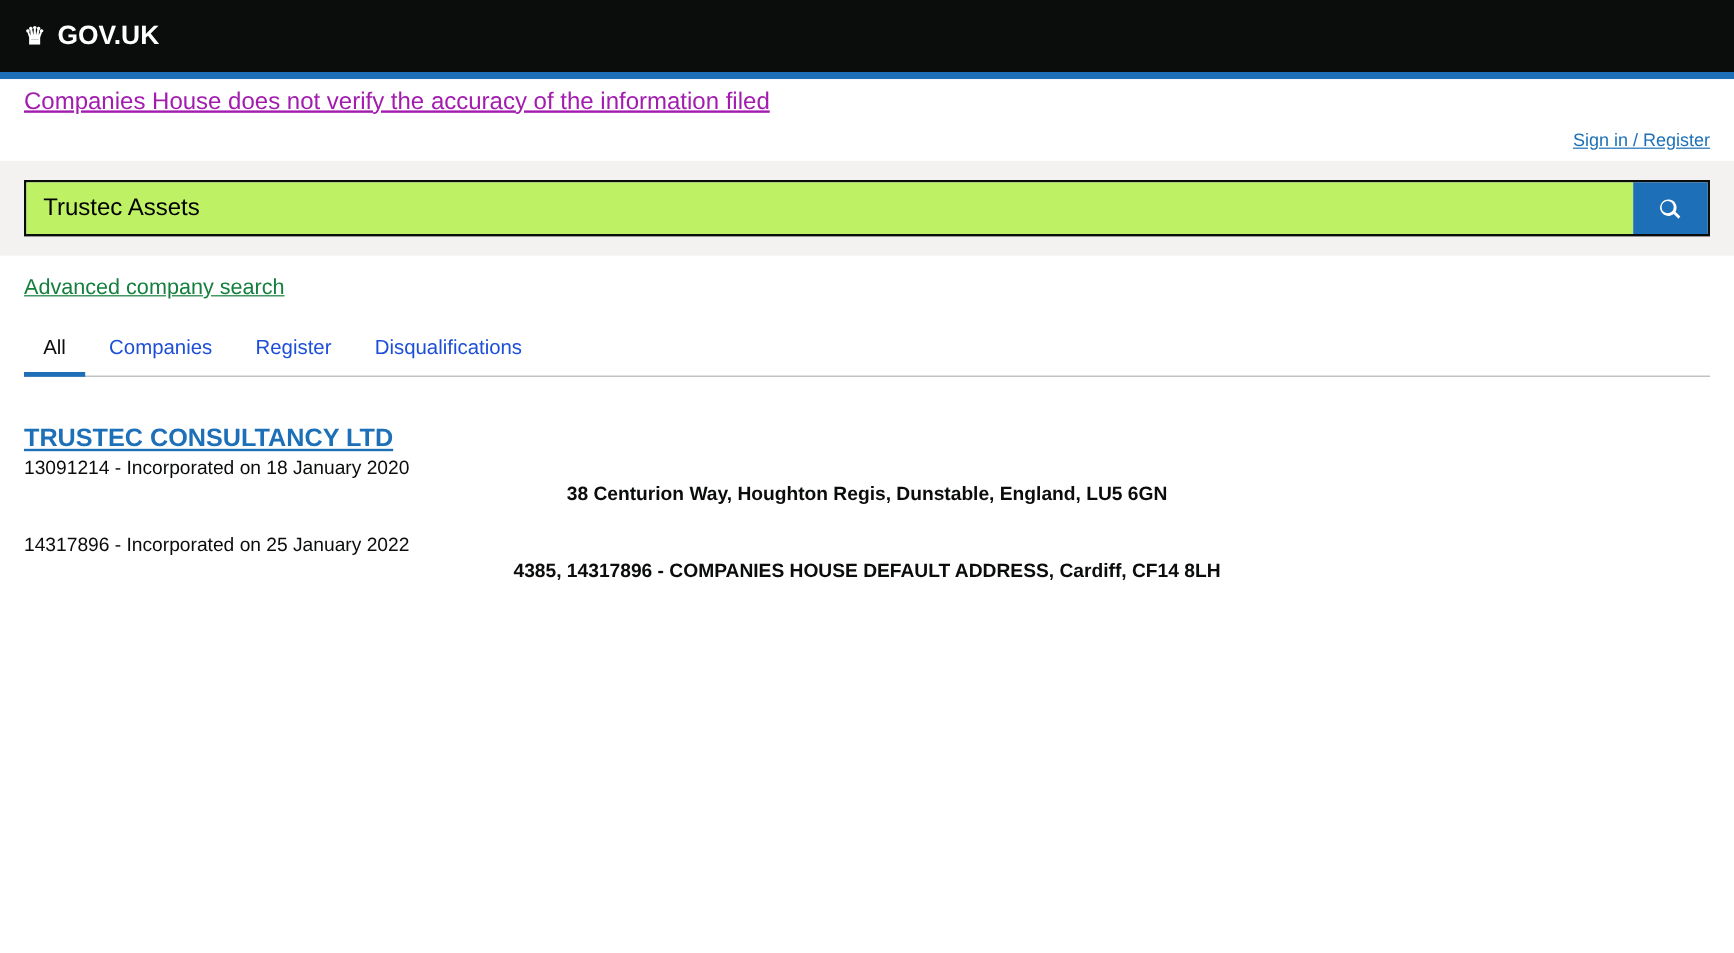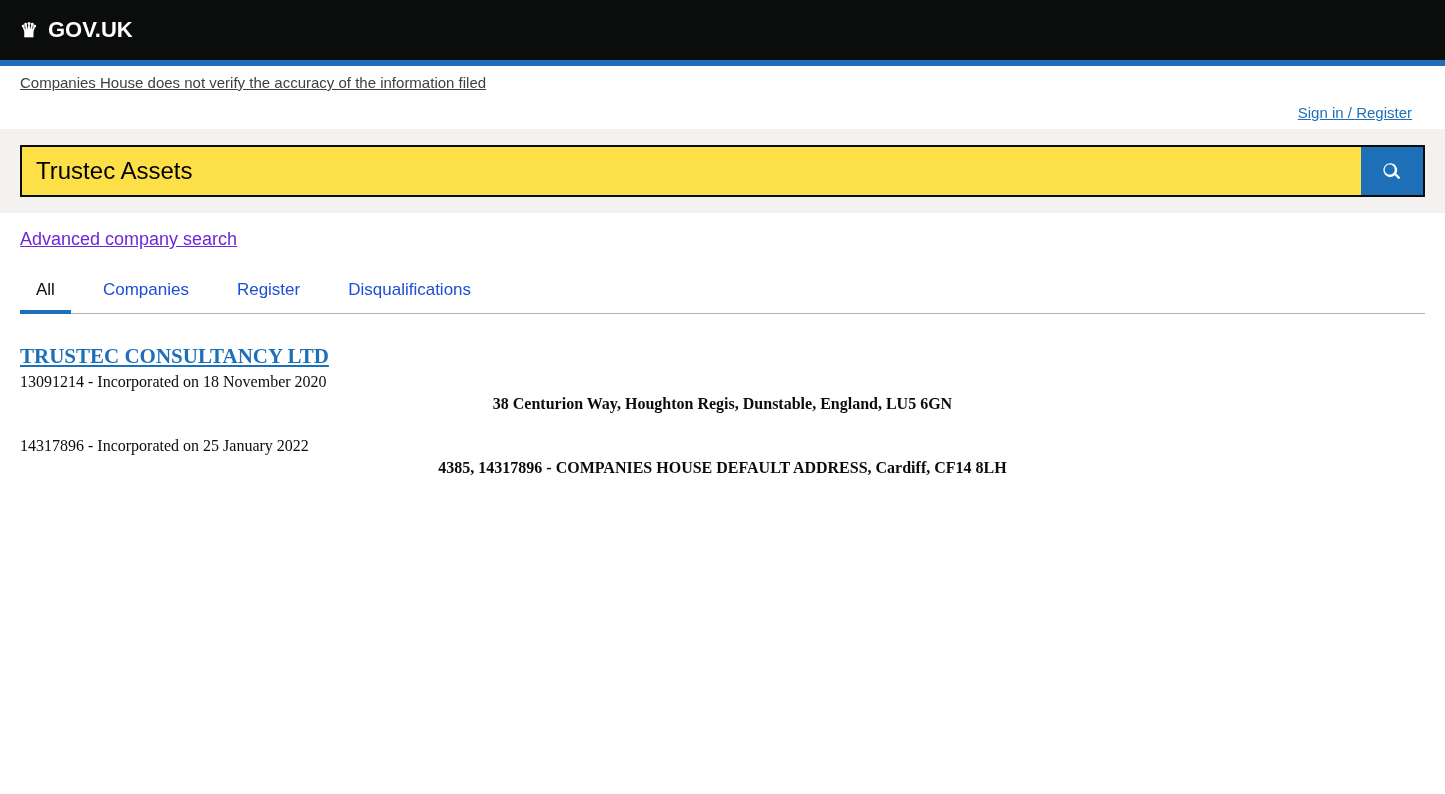--- a/index.html
+++ b/index.html
@@ -37,54 +37,54 @@
       background: #1d70b8;
       width: 100%;
     }
 
     
     .notice-bar {
       padding: 8px 20px;
       background: #fff;
     }
     .notice-bar a {
-      color: #404040;
-      text-decoration: underline;
-      font-size: 15px;
+      color: #a21caf;
+      text-decoration: underline;
+      font-size: 20px;
     }
 
     
     .sign-in-bar {
       display: flex;
       justify-content: flex-end;
-      padding: 4px 33px 8px 20px;
+      padding: 4px 20px 8px 20px;
     }
     .sign-in-bar a {
       color: #1d70b8;
       text-decoration: underline;
       font-size: 15px;
     }
 
     
     .search-area {
       background: #f3f2f1;
       padding: 16px 20px;
     }
     .search-box {
       display: flex;
       border: 2px solid #0b0c0c;
       max-width: 100%;
     }
     .search-input {
       flex: 1;
       padding: 10px 14px;
-      font-size: 24px;
+      font-size: 20px;
       border: none;
       outline: none;
-      background: #fde047;
+      background: #bef264;
     }
     .search-button {
       background: #1d70b8;
       border: none;
       padding: 0 20px;
       cursor: pointer;
       display: flex;
       align-items: center;
       justify-content: center;
       min-width: 56px;
@@ -98,29 +98,29 @@
     
     .main {
       padding: 16px 20px;
     }
 
     
     .advanced-search {
       margin-bottom: 20px;
     }
     .advanced-search a {
-      color: #6d28d9;
+      color: #15803d;
       text-decoration: underline;
       font-size: 18px;
     }
 
     
     .tabs {
       display: flex;
-      gap: 16px;
+      gap: 4px;
       border-bottom: 1px solid #b1b4b6;
       margin-bottom: 0;
     }
     .tab {
       padding: 10px 16px;
       font-size: 17px;
       color: #1d4ed8;
       text-decoration: none;
       cursor: pointer;
       border-bottom: 4px solid transparent;
@@ -132,22 +132,21 @@
       font-family: Arial, sans-serif;
     }
     .tab.active {
       color: #0b0c0c;
       border-bottom: 4px solid #1d70b8;
       font-weight: normal;
     }
 
     
     .results {
-      margin-top: 30px;
-      font-family: Liberation Serif, serif;
+      margin-top: 40px;
     }
     .result-item {
       margin-bottom: 24px;
     }
     .result-title {
       font-size: 21px;
       font-weight: bold;
     }
     .result-title a {
       color: #1d70b8;
@@ -209,21 +208,21 @@
     <button class="tab">Register</button>
     <button class="tab">Disqualifications</button>
   </div>
 
   <div class="results">
 
     <div class="result-item">
       <div class="result-title">
         <a href="#">TRUSTEC CONSULTANCY LTD</a>
       </div>
-      <div class="result-meta">13091214 - Incorporated on 18 November 2020</div>
+      <div class="result-meta">13091214 - Incorporated on 18 January 2020</div>
       <div class="result-address">38 Centurion Way, Houghton Regis, Dunstable, England, LU5 6GN</div>
     </div>
 
     <div class="result-item">
       <div class="result-meta">14317896 - Incorporated on 25 January 2022</div>
       <div class="result-address">4385, 14317896 - COMPANIES HOUSE DEFAULT ADDRESS, Cardiff, CF14 8LH</div>
     </div>
 
   </div>
 </div>

